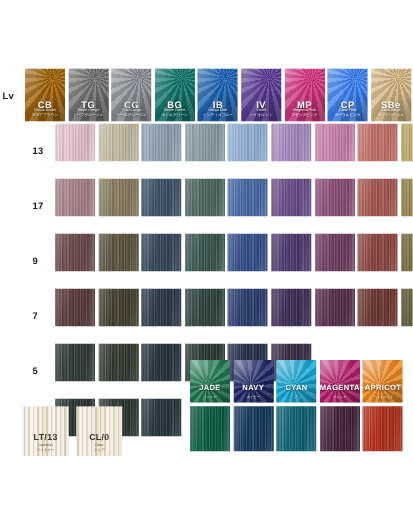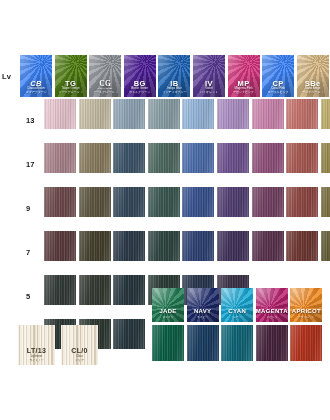--- a/index.html
+++ b/index.html
@@ -135,39 +135,39 @@
 </style>
 </head>
 <body>
 
 <div class="sheet">
 
   <div class="chart">
 
     <div class="hrow">
       <div class="lvcell">Lv</div>
-      <div class="hcell" style="background: #3b82f6; font-style: italic;">
+      <div class="hcell" style="background: #a16207;">
         <div class="swirl"></div>
         <div class="hcode">CB</div>
         <div class="hsub">Cocoa Brown
 ココアブラウン</div>
       </div>
-      <div class="hcell" style="background: #4d7c0f;">
+      <div class="hcell" style="background: #737373;">
         <div class="swirl"></div>
         <div class="hcode">TG</div>
         <div class="hsub">Taupe Greige
 トープグレージュ</div>
       </div>
       <div class="hcell" style="background: rgb(141, 145, 150); font-family: Liberation Serif, serif;">
         <div class="swirl"></div>
         <div class="hcode">CG</div>
         <div class="hsub">Cool Greige
 クールグレージュ</div>
       </div>
-      <div class="hcell" style="background: #4c1d95;">
+      <div class="hcell" style="background: #0f766e;">
         <div class="swirl"></div>
         <div class="hcode">BG</div>
         <div class="hsub">Bottle Green
 ボトルグリーン</div>
       </div>
       <div class="hcell" style="background: rgb(28, 99, 180);">
         <div class="swirl"></div>
         <div class="hcode">IB</div>
         <div class="hsub">Indigo Blue
 インディゴブルー</div>

